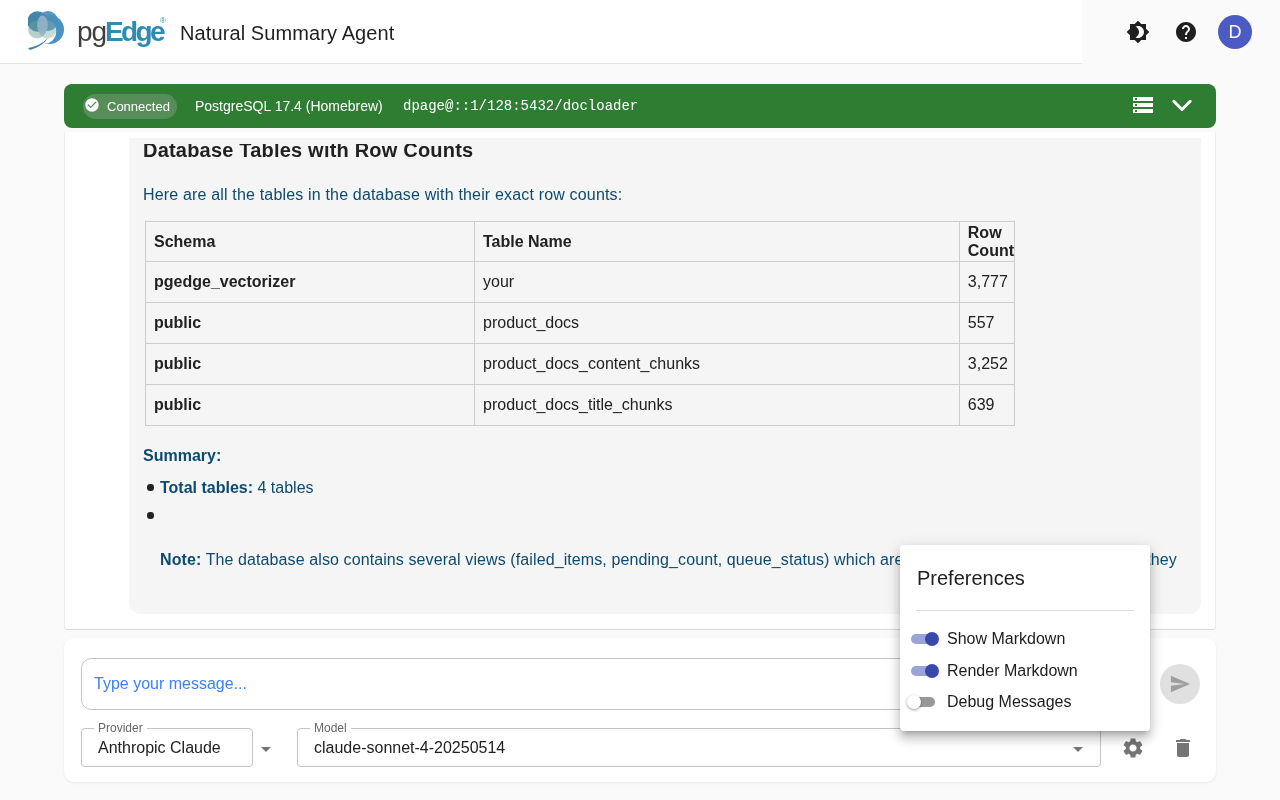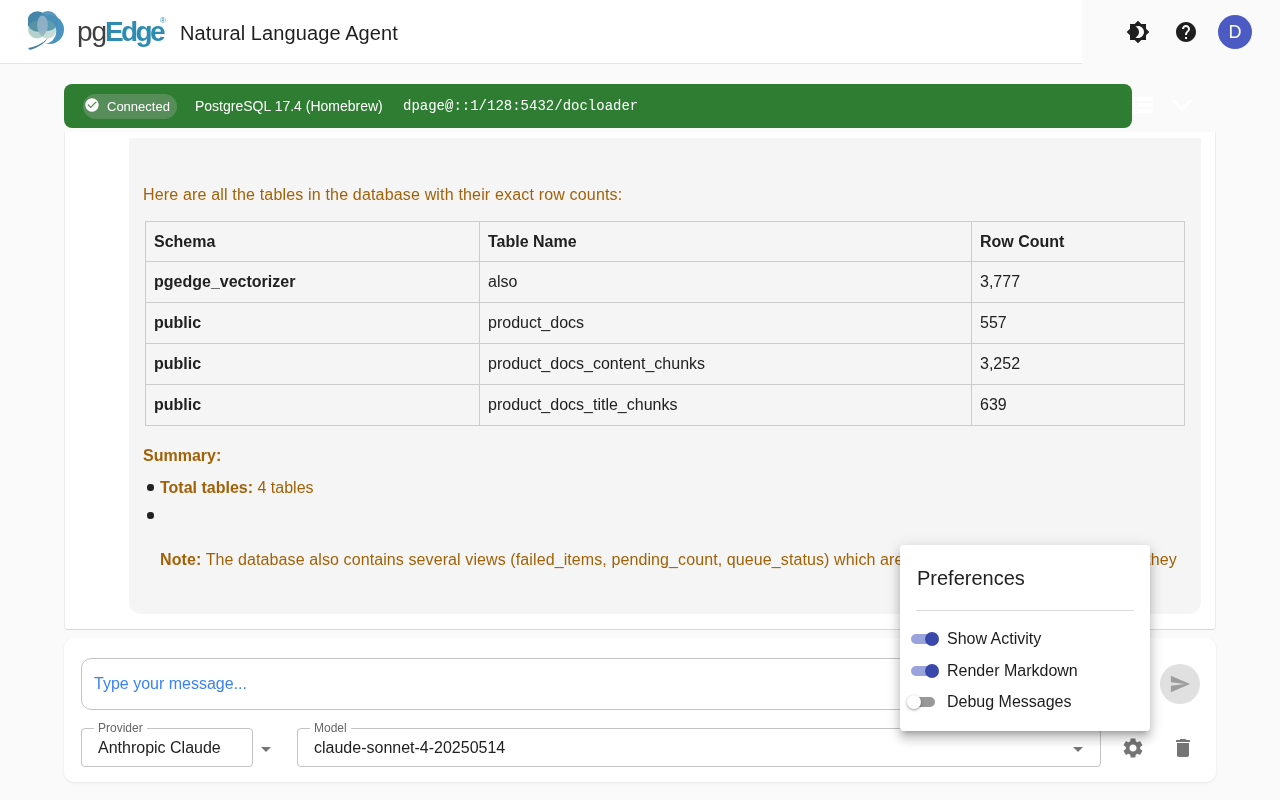--- a/index.html
+++ b/index.html
@@ -3,29 +3,29 @@
 <meta charset="utf-8">
 <style>
   * { margin:0; padding:0; box-sizing:border-box; }
   html,body { width:1280px; height:800px; background:#fafafa; font-family:"Liberation Sans", sans-serif; overflow:hidden; }
   .abs { position:absolute; }
   
   #header { position:absolute; left:0; top:0; width:1082px; height:64px; background:#fff; border-bottom:1px solid #e4e4e4; }
   #title { position:absolute; left:180px; top:22px; font-size:20px; letter-spacing:0.1px; color:#1f1f1f; }
   #avatar { position:absolute; left:1218px; top:15px; width:34px; height:34px; border-radius:50%; background:#4c5ac4; color:#fff; font-size:18px; text-align:center; line-height:34px; }
   
-  #banner { position:absolute; left:64px; top:84px; width:1068px; height:44px; background:#2e7d32; border-radius:8px; }
+  #banner { position:absolute; left:64px; top:84px; width:1152px; height:44px; background:#2e7d32; border-radius:8px; }
   #chip { position:absolute; left:19px; top:9.5px; width:94px; height:25px; border-radius:13px; background:#568d59; color:#fff; font-size:13px; padding-left:24px; line-height:25px; }
   #pgver { position:absolute; left:131px; top:14px; font-size:14px; color:#fff; }
   #connstr { position:absolute; left:339px; top:14px; font-size:14px; color:#fff; font-family:"Liberation Mono", monospace; }
   
   #chat { position:absolute; left:64px; top:132px; width:1152px; height:498px; background:#fff; border:1px solid #ececec; border-top:none; border-bottom:1px solid #d9d9d9; border-radius:0 0 4px 4px; }
   #bubble { position:absolute; left:64px; top:6px; width:1072px; height:476px; background:#f5f5f5; border-radius:0 0 12px 12px; overflow:hidden; }
-  #bubble .tx { position:absolute; left:14px; color:#a16207; font-size:16px; white-space:nowrap; }
-  table { border-collapse:collapse; position:absolute; left:16px; top:83px; width:1040px; color:#212121; }
+  #bubble .tx { position:absolute; left:14px; color:#0c4a6e; font-size:16px; white-space:nowrap; }
+  table { border-collapse:collapse; position:absolute; left:16px; top:83px; width:870px; color:#212121; }
   th, td { border:1px solid #cccccc; font-size:16px; text-align:left; font-weight:bold; padding:0 0 0 8px; }
   th { height:40px; }
   td { height:41px; }
   td.r { font-weight:normal; }
   .dot { position:absolute; left:18px; width:6.5px; height:6.5px; border-radius:50%; background:#212121; }
   #bubble .dot + .tx { left:31px; }
   
   #popup { position:absolute; left:900px; top:545px; width:250px; height:186px; background:#fff; border-radius:4px; box-shadow:0 5px 5px -3px rgba(0,0,0,.2), 0 8px 10px 1px rgba(0,0,0,.14), 0 3px 14px 2px rgba(0,0,0,.12); }
   .prow { position:absolute; left:911px; height:20px; }
   .prow span { position:absolute; left:36px; top:1px; font-size:16px; color:#1c1c1c; white-space:nowrap; }
@@ -56,21 +56,21 @@
       <circle cx="20" cy="13" r="10" fill="#4a8fb8" opacity="0.92"></circle>
       <circle cx="9" cy="21.5" r="9" fill="#6aa39c" opacity="0.5"></circle>
       <circle cx="19.5" cy="21.5" r="9" fill="#6aa39c" opacity="0.38"></circle>
       <ellipse cx="14.5" cy="17" rx="5.4" ry="9.4" fill="#93b2c9" opacity="0.9"></ellipse>
       <path d="M0 40 Q12 38 20 30 Q15 38 2 42 Z" fill="#4180a8"></path>
     </g>
     <text x="49" y="33" font-size="28" fill="#3f3f3f" font-family="Liberation Sans" letter-spacing="-1">pg</text>
     <text x="77" y="33" font-size="28" font-weight="bold" fill="#2e8bb2" font-family="Liberation Sans" letter-spacing="-2.6">Edge</text>
     <text x="132" y="15" font-size="8" fill="#2e8bb2" font-family="Liberation Sans">®</text>
   </svg>
-  <div id="title">Natural Language Agent</div>
+  <div id="title">Natural Summary Agent</div>
   <svg class="abs" style="left:1126px; top:20px;" width="24" height="24" viewBox="0 0 24 24" fill="#1f1f1f">
       <path d="M20 8.69V4h-4.69L12 .69 8.69 4H4v4.69L.69 12 4 15.31V20h4.69L12 23.31 15.31 20H20v-4.69L23.31 12 20 8.69zM12 18c-.89 0-1.74-.2-2.5-.55C11.56 16.5 13 14.42 13 12s-1.44-4.5-3.5-5.45C10.26 6.2 11.11 6 12 6c3.31 0 6 2.69 6 6s-2.69 6-6 6z"></path>
     </svg>
   <svg class="abs" style="left:1174px; top:20px;" width="24" height="24" viewBox="0 0 24 24" fill="#1f1f1f">
       <path d="M12 2C6.48 2 2 6.48 2 12s4.48 10 10 10 10-4.48 10-10S17.52 2 12 2zm1 17h-2v-2h2v2zm2.07-7.75l-.9.92C13.45 12.9 13 13.5 13 15h-2v-.5c0-1.1.45-2.1 1.17-2.83l1.24-1.26c.37-.36.59-.86.59-1.41 0-1.1-.9-2-2-2s-2 .9-2 2H8c0-2.21 1.79-4 4-4s4 1.79 4 4c0 .88-.36 1.68-.93 2.25z"></path>
     </svg>
   <div id="avatar">D</div>
 </div>
 
 <div id="banner">
@@ -83,31 +83,34 @@
   <svg class="abs" style="left:1067px; top:8.5px;" width="24" height="24" viewBox="0 0 24 24" fill="#fff">
       <path d="M2 20h20v-4H2v4zm2-3h2v2H4v-2zM2 4v4h20V4H2zm4 3H4V5h2v2zm-4 7h20v-4H2v4zm2-3h2v2H4v-2z"></path>
     </svg>
   <svg class="abs" style="left:1106px; top:9px;" width="24" height="24" viewBox="0 0 24 24" fill="none" stroke="#fff" stroke-width="3" stroke-linecap="round" stroke-linejoin="round">
       <path d="M3.8 8.3 12 16.5 20.2 8.3"></path>
     </svg>
 </div>
 
 <div id="chat">
   <div id="bubble">
+    <div style="position:absolute; left:14px; top:6.3px; height:13px; overflow:hidden;">
+        <div style="font-size:20px; font-weight:bold; letter-spacing:0.2px; line-height:20px; margin-top:-4.7px; white-space:nowrap; color:#212121;">Database Tables with Row Counts</div>
+      </div>
     <div class="tx" style="top:48px; letter-spacing:0.17px;">Here are all the tables in the database with their exact row counts:</div>
     <table>
       <tbody>
           <tr>
             <th style="width:334px;">Schema</th>
             <th style="width:492px;">Table Name</th>
             <th>Row Count</th>
           </tr>
       <tr>
             <td>pgedge_vectorizer</td>
-            <td class="r">also</td>
+            <td class="r">your</td>
             <td class="r">3,777</td>
           </tr>
       <tr>
             <td>public</td>
             <td class="r">product_docs</td>
             <td class="r">557</td>
           </tr>
       <tr>
             <td>public</td>
             <td class="r">product_docs_content_chunks</td>
@@ -155,21 +158,21 @@
 <svg class="abs" style="left:1171px; top:736px;" width="24" height="24" viewBox="0 0 24 24" fill="#757575">
     <path d="M6 19c0 1.1.9 2 2 2h8c1.1 0 2-.9 2-2V7H6v12zM19 4h-3.5l-1-1h-5l-1 1H5v2h14V4z"></path>
   </svg>
 
 <div id="popup"></div>
 <div id="popup-title" style="position:absolute; left:917px; top:567px; font-size:20px; color:#212121;">Preferences</div>
 <div style="position:absolute; left:916px; top:610px; width:218px; height:1px; background:#dcdcdc;"></div>
 <div class="prow on" style="top:629px;">
     <div class="track"></div>
     <div class="thumb"></div>
-    <span>Show Activity</span>
+    <span>Show Markdown</span>
   </div>
 <div class="prow on" style="top:661px;">
     <div class="track"></div>
     <div class="thumb"></div>
     <span>Render Markdown</span>
   </div>
 <div class="prow off" style="top:692px;">
     <div class="track"></div>
     <div class="thumb"></div>
     <span>Debug Messages</span>

